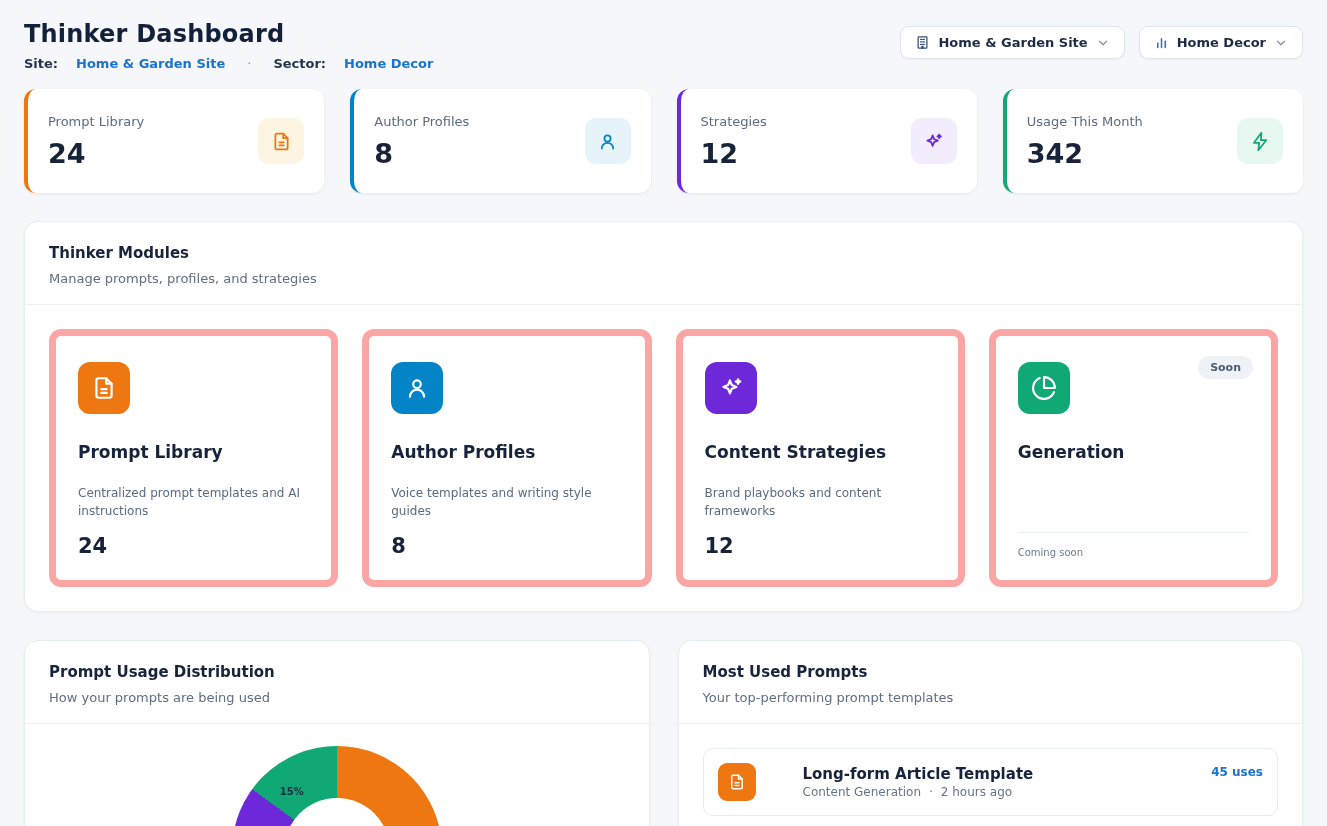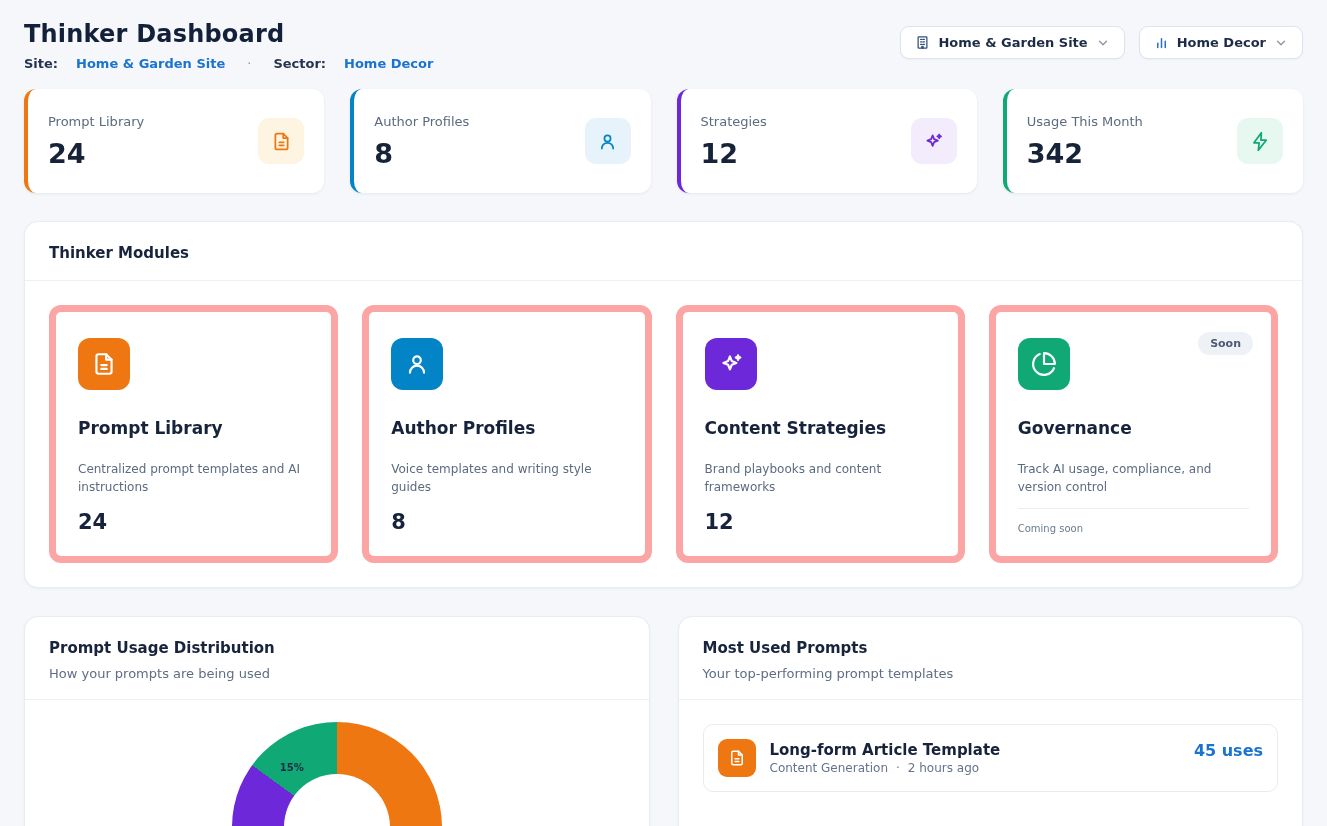--- a/index.html
+++ b/index.html
@@ -90,24 +90,24 @@
   .prompts-body { padding: 24px; }
   .prompt-item {
     border: 1px solid #e7ecf1; border-radius: 10px; padding: 14px;
     display: flex; align-items: center; gap: 14px; cursor: pointer; background: #fff;
   }
   .prompt-icon {
     width: 38px; height: 38px; border-radius: 9px; flex: 0 0 auto;
     background: var(--accent, #ea740c); color: #fff;
     display: flex; align-items: center; justify-content: center;
   }
-  .prompt-info { display: flex; flex-direction: column; gap: 2px; }
+  .prompt-info { display: flex; flex-direction: column; gap: 2px; margin-left: 33px; }
   .prompt-title { font-size: 15px; font-weight: 800; color: #16233b; }
   .prompt-meta { font-size: 12px; color: #64748b; display: flex; align-items: center; gap: 8px; }
-  .prompt-uses { margin-left: auto; align-self: flex-start; margin-top: 2px; font-size: 16px; font-weight: 700; color: #1a73cf; }
+  .prompt-uses { margin-left: auto; align-self: flex-start; margin-top: 2px; font-size: 12px; font-weight: 700; color: #1a73cf; }
 </style>
 </head>
 <body>
 
 <div class="page">
 
   <header class="topbar">
     <div>
       <h1 class="page-title">Thinker Dashboard</h1>
       <div class="subtitle">
@@ -204,20 +204,21 @@
             <path d="M13 2L4.5 13.5h6L9.5 22l9-11.5h-6L13 2z"></path>
           </svg>
       </div>
     </div>
 
   </section>
 
   <section class="panel">
     <div class="panel-header">
       <div class="panel-title">Thinker Modules</div>
+      <div class="panel-sub">Manage prompts, profiles, and strategies</div>
     </div>
     <div class="panel-divider"></div>
     <div class="modules-grid">
 
       <div class="module-card" style="--accent: #ee7712;">
         <div class="module-icon">
           <svg width="26" height="26" viewBox="0 0 24 24" fill="none" stroke="currentColor" stroke-width="2" stroke-linecap="round" stroke-linejoin="round">
               <path d="M14 3H7a2 2 0 0 0-2 2v14a2 2 0 0 0 2 2h10a2 2 0 0 0 2-2V8l-5-5z"></path>
               <path d="M14 3v5h5"></path>
               <path d="M9.5 13h5M9.5 16.5h5"></path>
@@ -253,22 +254,21 @@
       </div>
 
       <div class="module-card" style="--accent: #10a874;">
         <span class="soon-badge">Soon</span>
         <div class="module-icon">
           <svg width="26" height="26" viewBox="0 0 24 24" fill="none" stroke="currentColor" stroke-width="2" stroke-linecap="round" stroke-linejoin="round">
               <path d="M21.2 15.9A10 10 0 1 1 8.1 2.8"></path>
               <path d="M22 12A10 10 0 0 0 12 2v10z"></path>
             </svg>
         </div>
-        <div class="module-title">Governance</div>
-        <div class="module-desc">Track AI usage, compliance, and version control</div>
+        <div class="module-title">Generation</div>
         <div class="module-footer">Coming soon</div>
       </div>
 
     </div>
   </section>
 
   <section class="bottom-row">
 
     <div class="bottom-card">
       <div class="panel-header">

